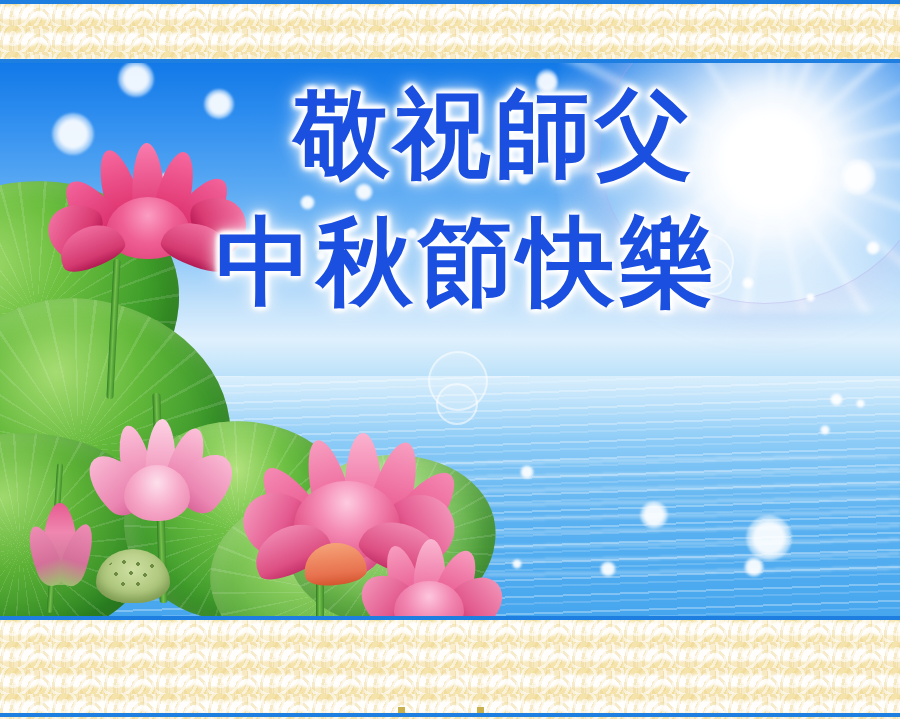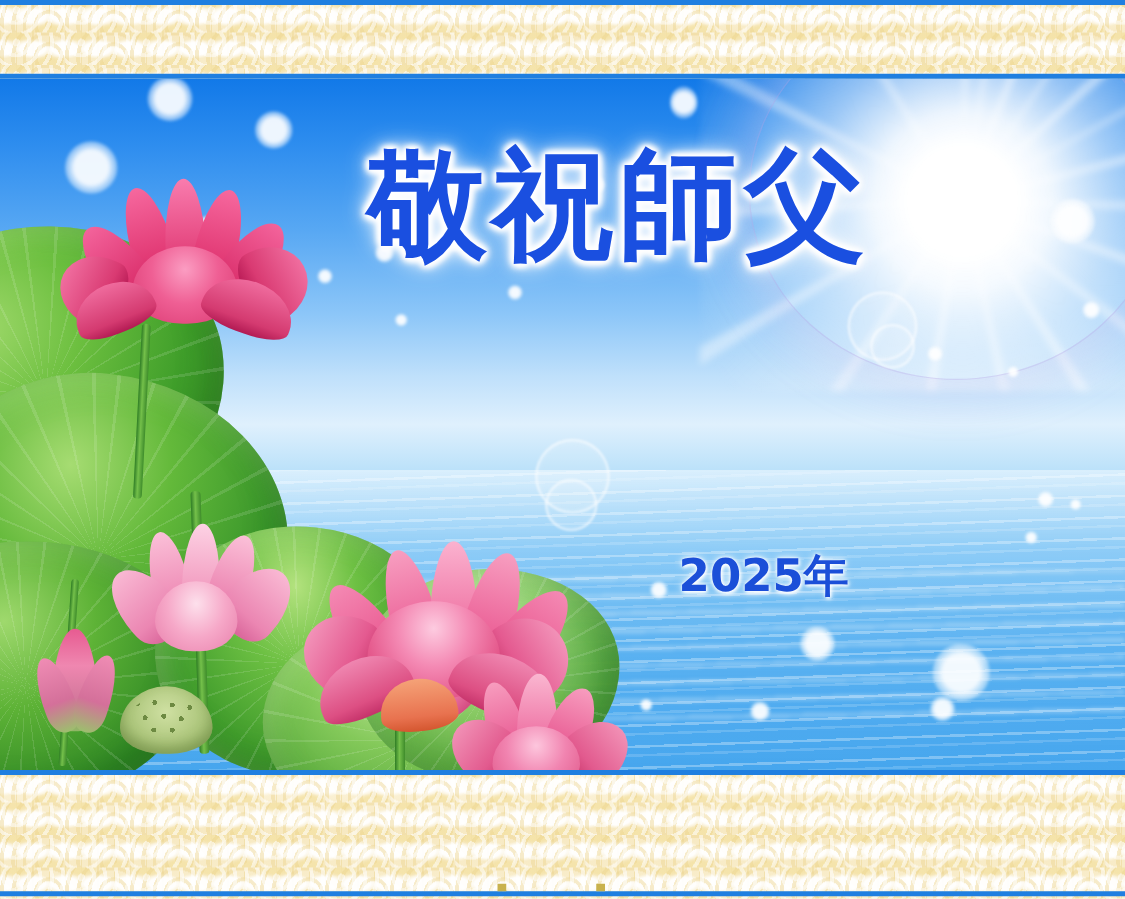--- a/index.html
+++ b/index.html
@@ -133,21 +133,21 @@
   }
   .stem { position:absolute; background:linear-gradient(90deg,#2f7d25,#74c04a 45%,#3e8c2b); border-radius:3px; }
 
   .petal { position:absolute; border-radius:55% 55% 50% 50%/72% 72% 30% 30%; }
 
   
   .flower { position:absolute; }
   .f-core { position:absolute; border-radius:50%; }
 
   
-  .title-block { position:absolute; left:0; top:0; width:900px; height:553px; z-index:5; pointer-events:none;margin-top:30px; }
+  .title-block { position:absolute; left:0; top:0; width:900px; height:553px; z-index:5; pointer-events:none; }
   .title-line {
     position:absolute; width:100%; text-align:center;
     font-family:"DejaVu Sans","Liberation Sans",sans-serif;
     font-weight:bold; color:#1a4fe0; letter-spacing:.05em;
     text-shadow:
       0 0 3px #fff, 0 0 6px #fff, 0 0 10px #fff, 0 0 16px #fff,
       2px 2px 5px rgba(255,255,255,.95), -2px -2px 5px rgba(255,255,255,.95),
       2px -2px 5px rgba(255,255,255,.9), -2px 2px 5px rgba(255,255,255,.9),
       0 0 22px rgba(255,255,255,.85);
   }
@@ -305,21 +305,21 @@
 
     <div class="flower" style="left:330px; top:452px; width:120px; height:60px; z-index:3;">
       <div class="petal" style="left:6px; top:10px; width:52px; height:44px; transform:rotate(-48deg); background:linear-gradient(180deg,#f59ec0,#e6699b 74%,#d34b80);"></div>
       <div class="petal" style="left:62px;top:8px;  width:54px; height:44px; transform:rotate(46deg);  background:linear-gradient(180deg,#f59ec0,#e6699b 74%,#d34b80);"></div>
     </div>
 
   </div>
 
   <div class="title-block">
     <div class="title-line title-1">敬祝師父</div>
-    <div class="year">2025年</div>
+    <div class="title-line title-2">中秋節快樂</div>
   </div>
 
   <div class="border-band border-bottom"></div>
   <div class="rule rule-bot-inner"></div>
   <div class="rule rule-bot-outer"></div>
   <div class="tick tick-a"></div>
   <div class="tick tick-b"></div>
 
 
 </div>

